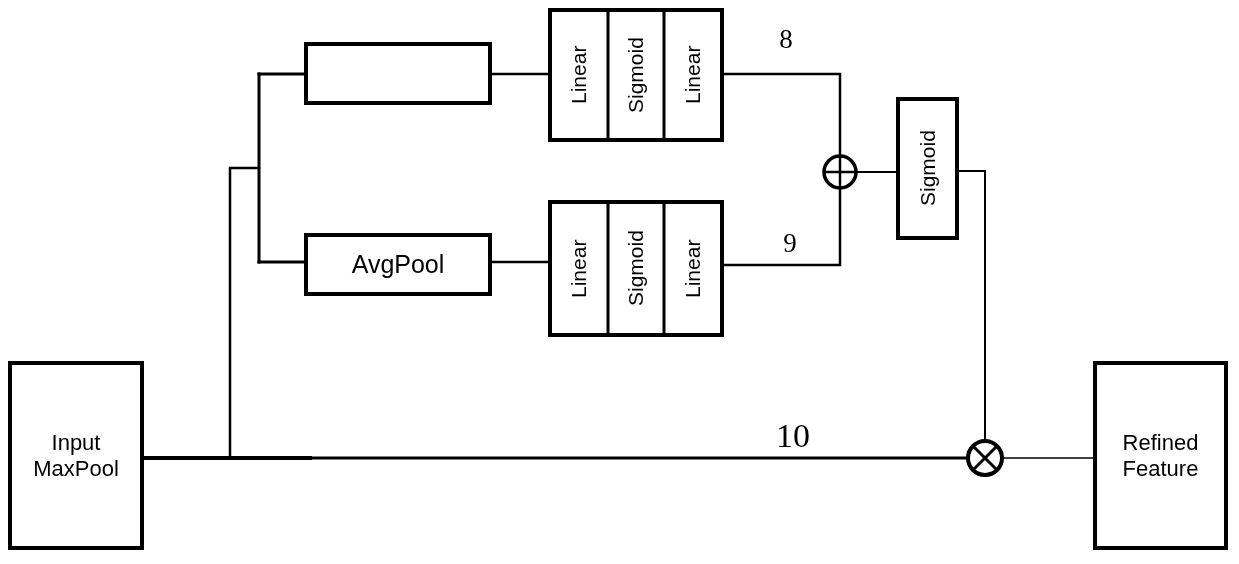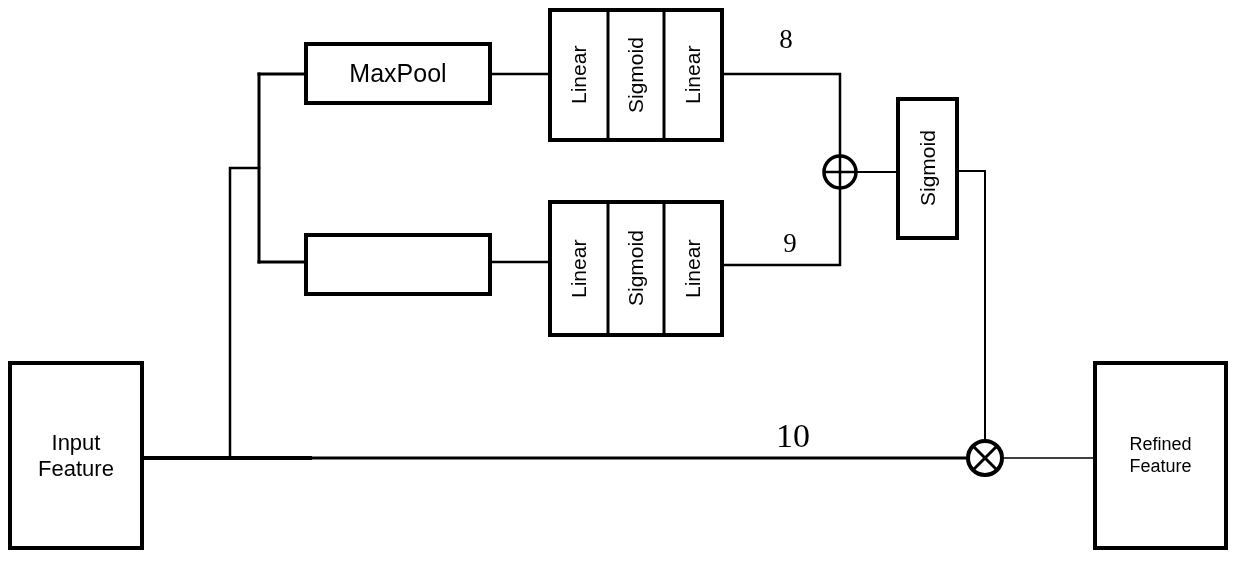--- a/index.html
+++ b/index.html
@@ -120,26 +120,26 @@
 
     <g fill="#ffffff" stroke="#000000" stroke-width="4">
       <circle cx="985" cy="458" r="17"></circle>
       <line x1="973.5" y1="446.5" x2="996.5" y2="469.5" stroke-width="3"></line>
       <line x1="996.5" y1="446.5" x2="973.5" y2="469.5" stroke-width="3"></line>
     </g>
 
   </svg>
 
   <div class="box-label" style="left:10px; top:363px; width:132px; height:185px; font-size:22px;">Input
-Feature</div>
-
-  <div class="box-label" style="left:306px; top:44px; width:184px; height:59px; font-size:25px;">MaxPool</div>
+MaxPool</div>
 
 
-  <div class="box-label" style="left:1095px; top:363px; width:131px; height:185px; font-size:18px;">Refined
+  <div class="box-label" style="left:306px; top:235px; width:184px; height:59px; font-size:25px;">AvgPool</div>
+
+  <div class="box-label" style="left:1095px; top:363px; width:131px; height:185px; font-size:22px;">Refined
 Feature</div>
 
   <div class="vlabel" style="left:898px; top:99px; width:59px; height:139px; font-size:21px; writing-mode:vertical-rl; transform:rotate(180deg);">Sigmoid</div>
 
   <div class="vlabel" style="left:550px; top:10px; width:58px; height:130px; font-size:21px; writing-mode:vertical-rl; transform:rotate(180deg);">Linear</div>
   <div class="vlabel" style="left:608px; top:10px; width:56px; height:130px; font-size:21px; writing-mode:vertical-rl; transform:rotate(180deg);">Sigmoid</div>
   <div class="vlabel" style="left:664px; top:10px; width:58px; height:130px; font-size:21px; writing-mode:vertical-rl; transform:rotate(180deg);">Linear</div>
 
   <div class="vlabel" style="left:550px; top:202px; width:58px; height:133px; font-size:21px; writing-mode:vertical-rl; transform:rotate(180deg);">Linear</div>
   <div class="vlabel" style="left:608px; top:202px; width:56px; height:133px; font-size:21px; writing-mode:vertical-rl; transform:rotate(180deg);">Sigmoid</div>

